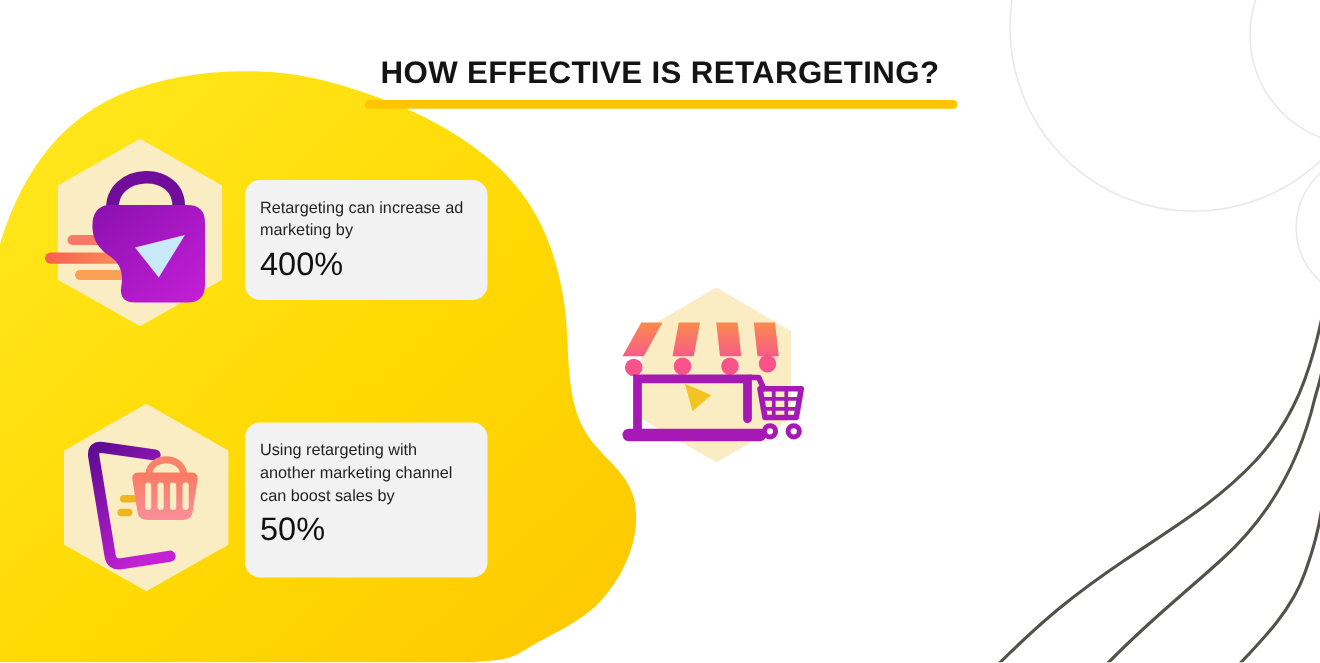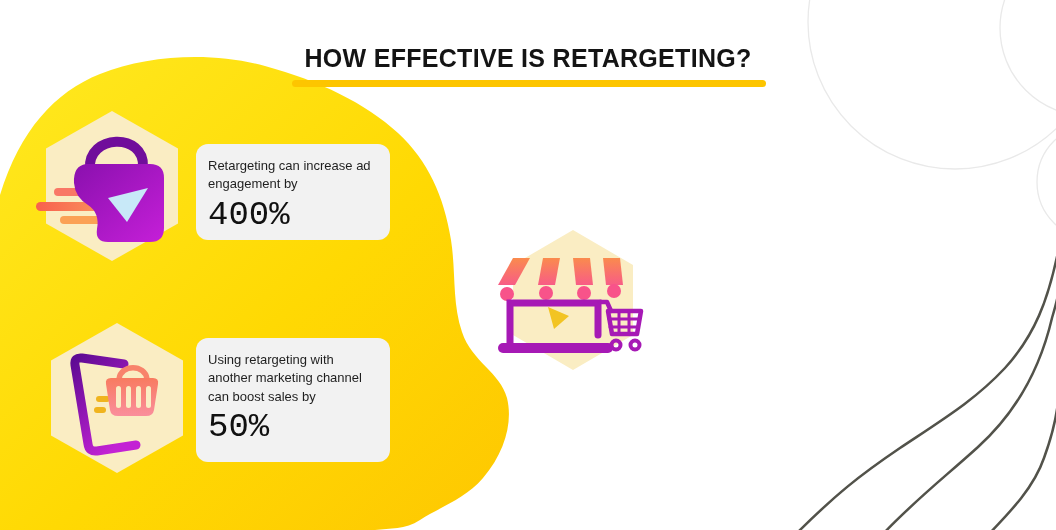--- a/index.html
+++ b/index.html
@@ -28,21 +28,21 @@
   .icon2{left:55px;top:333px;width:130px;height:135px;}
   .icon3{left:495px;top:245px;width:150px;height:120px;}
   .card{
     position:absolute;background:#f2f2f2;border-radius:12px;box-sizing:border-box;
     color:#212121;
   }
   .card1{left:196px;top:144px;width:194px;height:96px;padding:13px 12px;}
   .card2{left:196px;top:338px;width:194px;height:124px;padding:13px 12px;}
   .card3{left:655px;top:240px;width:300px;height:118px;padding:30px 18px;}
   .stat-text{font-size:13px;line-height:1.42;color:#1f1f1f;}
-  .stat-value{font-size:34px;font-weight:400;color:#111;margin-top:4px;line-height:1.05;font-family:Liberation Mono, monospace;}
+  .stat-value{font-size:26px;font-weight:400;color:#111;margin-top:4px;line-height:1.05;}
   .rich-text{font-size:13px;line-height:1.6;color:#1f1f1f;}
   .rich-text b{font-weight:bold;color:#111;}
 </style>
 </head>
 <body>
 
 <div class="frame">
 
   <svg class="bg-decor" viewBox="0 0 1056 530" xmlns="http://www.w3.org/2000/svg">
     <defs>
@@ -161,21 +161,21 @@
     <g fill="none" stroke="#a619b5" stroke-width="4.5" stroke-linecap="round" stroke-linejoin="round">
       <path d="M 105 57 L 112 57 L 116 66"></path>
       <path d="M 113 66 L 146 66 L 142 89 L 117 89 Z"></path>
       <path d="M 124 66 L 124 89 M 134 66 L 134 89 M 114 74 L 144 74 M 115 82 L 143 82" stroke-width="3"></path>
       <circle cx="121" cy="100" r="4.5" stroke-width="4"></circle>
       <circle cx="140" cy="100" r="4.5" stroke-width="4"></circle>
     </g>
   </svg>
 
   <div class="card card1">
-    <div class="stat-text">Retargeting can increase ad engagement by</div>
+    <div class="stat-text">Retargeting can increase ad marketing by</div>
     <div class="stat-value">400%</div>
   </div>
 
   <div class="card card2">
     <div class="stat-text">Using retargeting with another marketing channel can boost sales by</div>
     <div class="stat-value">50%</div>
   </div>
 
 
 </div>

